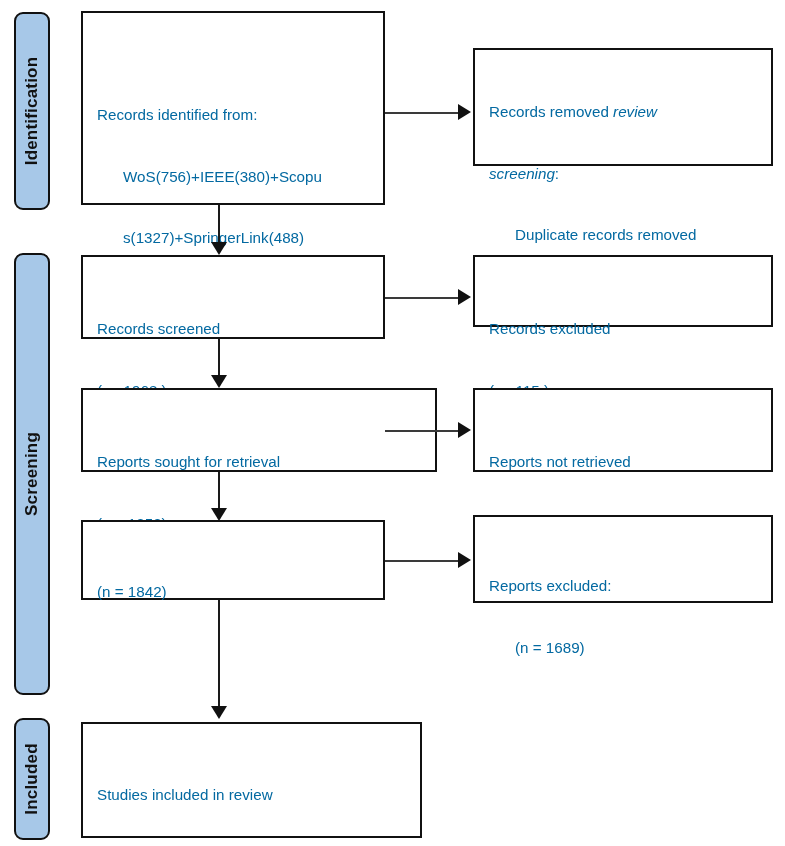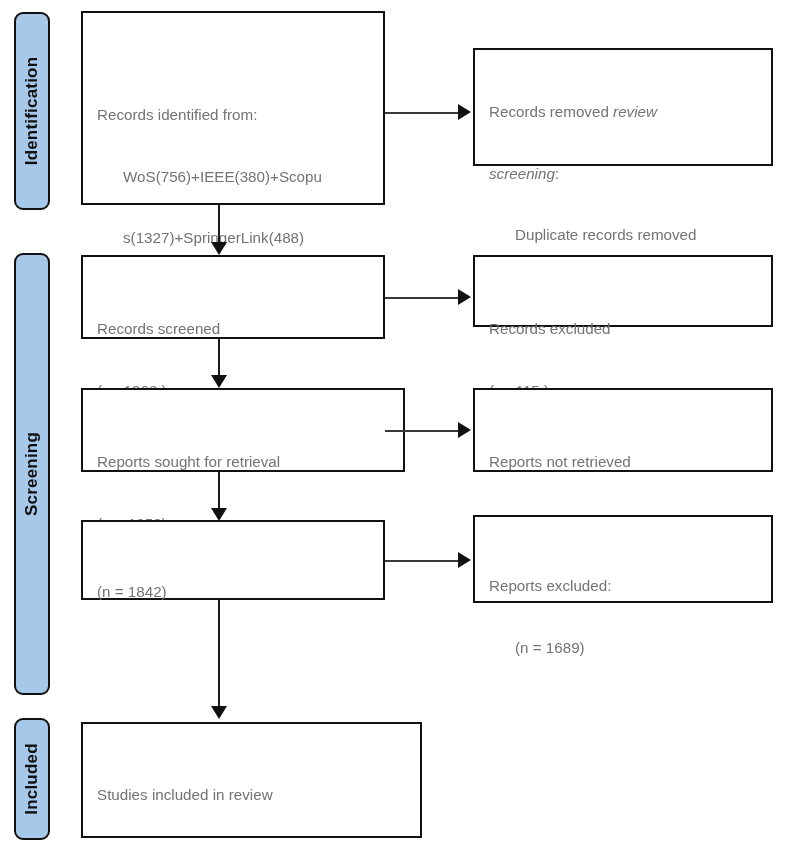--- a/index.html
+++ b/index.html
@@ -46,21 +46,21 @@
     background: #ffffff;
     border: 2.5px solid #111111;
     padding: 0;
   }
   .box-text {
     position: absolute;
     left: 14px;
     right: 8px;
     font-size: 15.2px;
     line-height: 20.5px;
-    color: #737373;
+    color: #0369a1;
     white-space: pre-wrap;
   }
   .indent1 { padding-left: 26px; }
   .ital { font-style: italic; }
 
   
   .vline {
     position: absolute;
     width: 0;
     border-left: 2.4px solid #1a1a1a;
@@ -141,21 +141,21 @@
       <div>(n =115 )</div>
     </div>
   </div>
 
   <div class="hline" style="left:385px; top:297px; width:75px;"></div>
   <div class="arrow-right" style="left:458px; top:289px;"></div>
 
   <div class="vline" style="left:218px; top:339px; height:44px;"></div>
   <div class="arrow-down" style="left:211px; top:375px;"></div>
 
-  <div class="box" style="left:81px; top:388px; width:324px; height:84px;">
+  <div class="box" style="left:81px; top:388px; width:356px; height:84px;">
     <div class="box-text" style="top:21px;">
       <div>Reports sought for retrieval</div>
       <div>(n = 1853)</div>
     </div>
   </div>
 
   <div class="box" style="left:473px; top:388px; width:300px; height:84px;">
     <div class="box-text" style="top:21px;">
       <div>Reports not retrieved</div>
       <div>(n = 11)</div>

